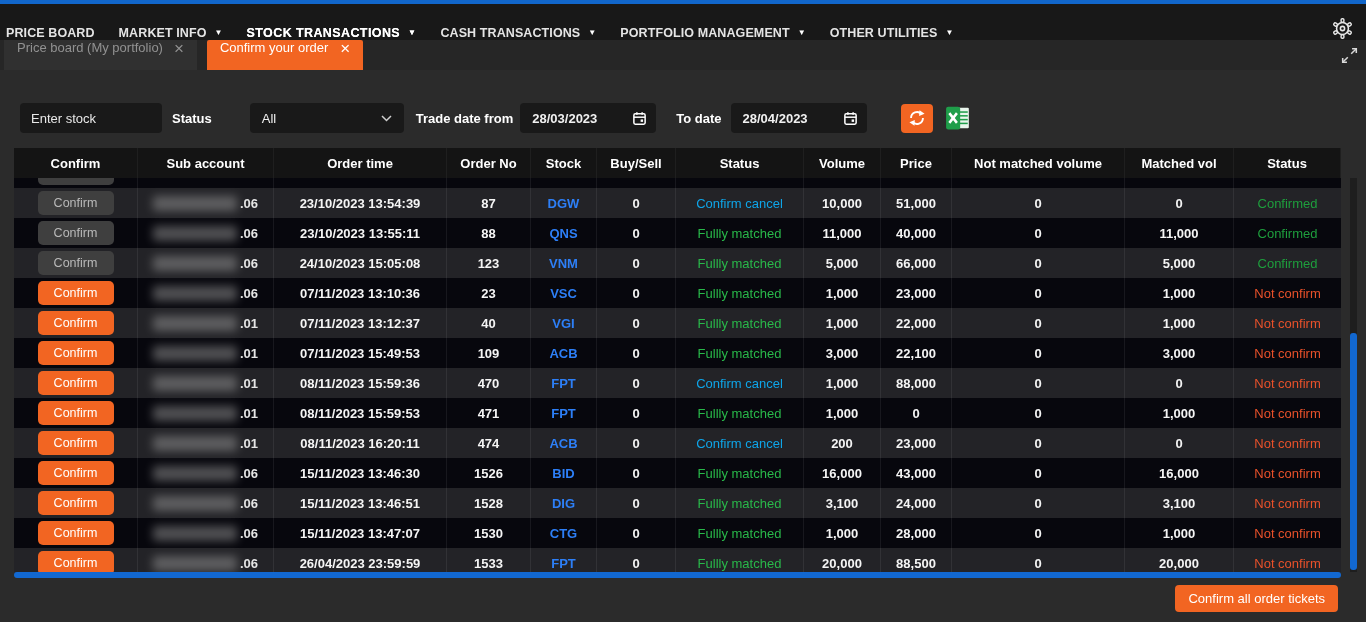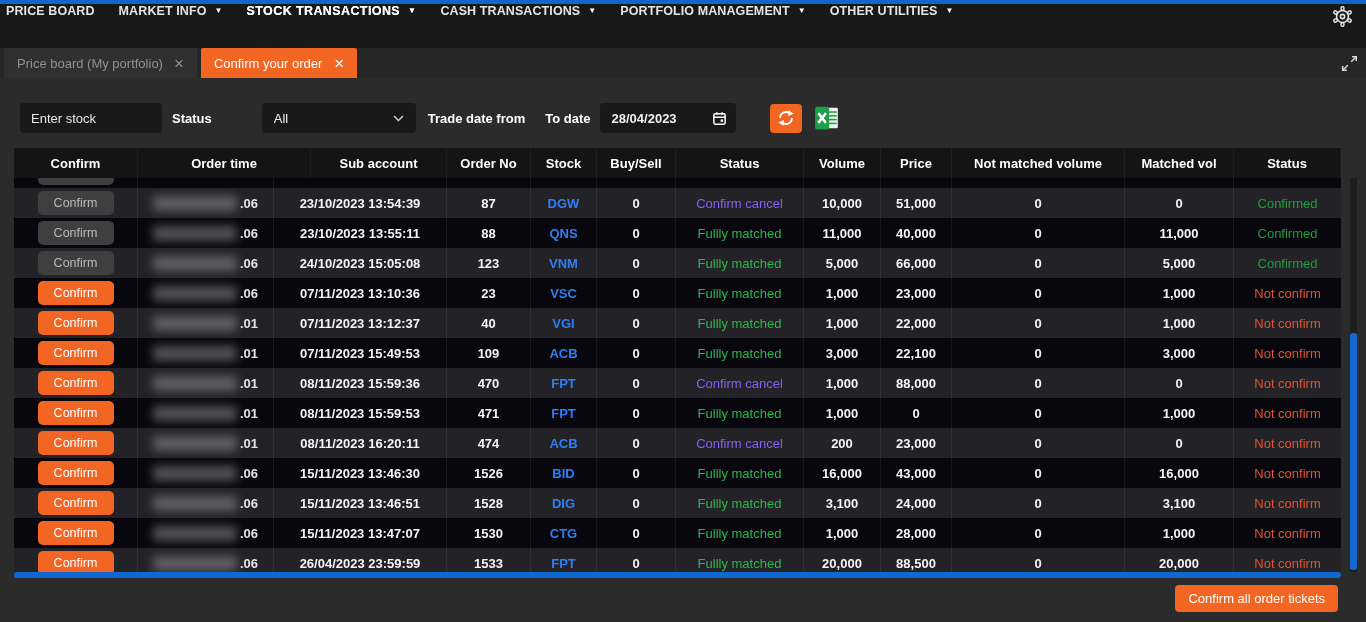--- a/index.html
+++ b/index.html
@@ -3,31 +3,31 @@
 <meta charset="utf-8">
 <style>
   * { margin:0; padding:0; box-sizing:border-box; }
   html,body { width:1366px; height:622px; overflow:hidden; }
   body { font-family:"Liberation Sans", sans-serif; background:#2b2b2b; position:relative; }
 
   
   .topline { height:4px; background:#1166ca; }
 
   
-  .navbar { height:44px; background:#181818; display:flex; align-items:flex-start; padding:0 12px 0 6px; }
+  .navbar { height:36px; background:#181818; display:flex; align-items:flex-end; padding:0 12px 0 6px; }
   .nav-item { color:#e4e4e4; font-size:12.5px; font-weight:700; margin-right:24px; display:flex; align-items:center; gap:8px; cursor:pointer; white-space:nowrap; letter-spacing:.1px; }
   .nav-item.active { color:#ffffff; letter-spacing:.4px; text-shadow:0 0 .6px #fff; }
   .nav-caret { font-size:8px; color:#fff; line-height:1; }
   .gear-btn { margin-left:auto; width:24px; height:24px; display:flex; align-items:center; justify-content:center; cursor:pointer; }
 
   
   .tabbar { height:30px; background:#262626; display:flex; align-items:stretch; padding-left:4px; position:relative; }
-  .tab { display:flex; align-items:center; gap:11px; padding:0 13px; font-size:13px; cursor:pointer; white-space:nowrap; }
+  .tab { display:flex; align-items:flex-start; gap:11px; padding:0 13px; font-size:13px; cursor:pointer; white-space:nowrap; }
   .tab.inactive { background:#303030; color:#919191; }
-  .tab.active { background:#f26522; color:#fff; margin-left:4px; border-radius:2px 2px 0 0;gap:12px; }
+  .tab.active { background:#f26522; color:#fff; margin-left:10px; border-radius:2px 2px 0 0;gap:12px; }
   .tab .x-icon { font-size:17px; line-height:1; font-weight:400; }
   .expand-btn { position:absolute; right:8px; top:7px; width:17px; height:17px; cursor:pointer; }
 
   
   .content { position:absolute; top:78px; left:0; right:0; bottom:0; background:#2b2b2b; }
 
   
   .filterbar { position:absolute; top:25px; left:20px; height:30px; display:flex; align-items:center; }
   .flabel { color:#fff; font-size:13px; font-weight:700; white-space:nowrap; }
   .finput { width:142px; height:30px; background:#191919; border-radius:4px; color:#e8e8e8; font-size:13px; display:flex; align-items:center; padding:0 11px; }
@@ -49,21 +49,21 @@
   .cell { display:flex; align-items:center; justify-content:center; font-size:13px; font-weight:700; color:#f5f5f5; border-right:1px solid rgba(255,255,255,.07); }
   .c0{width:124px}.c1{width:136px}.c2{width:173px}.c3{width:84px}.c4{width:66px}.c5{width:79px}
   .c6{width:128px}.c7{width:77px}.c8{width:71px}.c9{width:173px}.c10{width:109px}.c11{width:107px;border-right:none}
   .confirm-btn { width:76px; height:24px; border:none; border-radius:5px; font-family:inherit; font-size:12.5px; font-weight:400; cursor:pointer; }
   .confirm-btn.disabled { background:#3f3f3f; color:#b9b9b9; }
   .confirm-btn.enabled  { background:#f26522; color:#ffffff; }
   .mask { width:84px; height:15px; background:#9a9a9a; border-radius:2px; filter:blur(5px); opacity:.5; margin-right:3px; }
   .suffix { color:#e5e5e5; }
   .stock { color:#2d7ff7; cursor:pointer; }
   .status.matched { color:#29b84a; font-weight:400; }
-  .status.cancel  { color:#8b5cf6; font-weight:400; }
+  .status.cancel  { color:#0ea5e9; font-weight:400; }
   .cstatus.confirmed   { color:#1e9e3d; font-weight:400; }
   .cstatus.not_confirm { color:#e9512a; font-weight:400; }
 
   
   .vscroll-track { position:absolute; right:9px; top:100px; width:7px; height:394px; background:#1e1e1e; }
   .vscroll-thumb { position:absolute; top:155px; left:0; width:7px; height:237px; background:#1268d1; border-radius:3px; cursor:pointer; }
   .hscroll { position:absolute; left:14px; top:494px; width:1327px; height:6px; background:#1268d1; border-radius:3px; cursor:pointer; }
 
   
   .confirm-all-btn { position:absolute; right:28px; top:507px; height:27px; padding:0 13px; background:#f26522; border:none; border-radius:4px; color:#fff; font-family:inherit; font-size:13px; cursor:pointer; }
@@ -136,27 +136,37 @@
   </div>
 </div>
 
 <div class="content">
 
   <div class="filterbar">
     <div class="finput">
         <span>Enter stock</span>
       </div>
     <span class="flabel" style="margin-left:10px;">Status</span>
-    <div class="fselect" style="margin-left:50px;">
+    <div class="fselect" style="margin-left:38px;">
       <span>All</span>
       <svg width="11" height="7" viewBox="0 0 11 7">
           <polyline points="1,1 5.5,5.5 10,1" fill="none" stroke="#cfcfcf" stroke-width="1.5"></polyline>
         </svg>
     </div>
     <span class="flabel" style="margin-left:12px;">Trade date from</span>
+    <div class="fdate" style="margin-left:7px;">
+      <span>28/03/2023</span>
+      <svg width="15" height="15" viewBox="0 0 16 16">
+        <rect x="2" y="3" width="12" height="11" rx="1.5" fill="none" stroke="#fff" stroke-width="1.6"></rect>
+        <line x1="2" y1="6.6" x2="14" y2="6.6" stroke="#fff" stroke-width="1.6"></line>
+        <line x1="5.2" y1="1.2" x2="5.2" y2="4" stroke="#fff" stroke-width="1.6"></line>
+        <line x1="10.8" y1="1.2" x2="10.8" y2="4" stroke="#fff" stroke-width="1.6"></line>
+        <rect x="9.2" y="9" width="2.6" height="2.6" fill="#fff"></rect>
+      </svg>
+    </div>
     <span class="flabel" style="margin-left:20px;">To date</span>
     <div class="fdate" style="margin-left:9px;">
       <span>28/04/2023</span>
       <svg width="15" height="15" viewBox="0 0 16 16">
         <rect x="2" y="3" width="12" height="11" rx="1.5" fill="none" stroke="#fff" stroke-width="1.6"></rect>
         <line x1="2" y1="6.6" x2="14" y2="6.6" stroke="#fff" stroke-width="1.6"></line>
         <line x1="5.2" y1="1.2" x2="5.2" y2="4" stroke="#fff" stroke-width="1.6"></line>
         <line x1="10.8" y1="1.2" x2="10.8" y2="4" stroke="#fff" stroke-width="1.6"></line>
         <rect x="9.2" y="9" width="2.6" height="2.6" fill="#fff"></rect>
       </svg>
@@ -180,22 +190,22 @@
         </g>
         <rect x="1" y="1.5" width="13" height="21" rx="2" fill="#1f9e4a"></rect>
         <path d="M4 7.5 L11 16.5 M11 7.5 L4 16.5" stroke="#fff" stroke-width="2.3"></path>
       </svg>
     </button>
   </div>
 
   <div class="table">
     <div class="thead">
       <div class="hcell c0">Confirm</div>
+      <div class="hcell c1">Sub account</div>
       <div class="hcell c2">Order time</div>
-      <div class="hcell c1">Sub account</div>
       <div class="hcell c3">Order No</div>
       <div class="hcell c4">Stock</div>
       <div class="hcell c5">Buy/Sell</div>
       <div class="hcell c6">Status</div>
       <div class="hcell c7">Volume</div>
       <div class="hcell c8">Price</div>
       <div class="hcell c9">Not matched volume</div>
       <div class="hcell c10">Matched vol</div>
       <div class="hcell c11">Status</div>
     </div>

